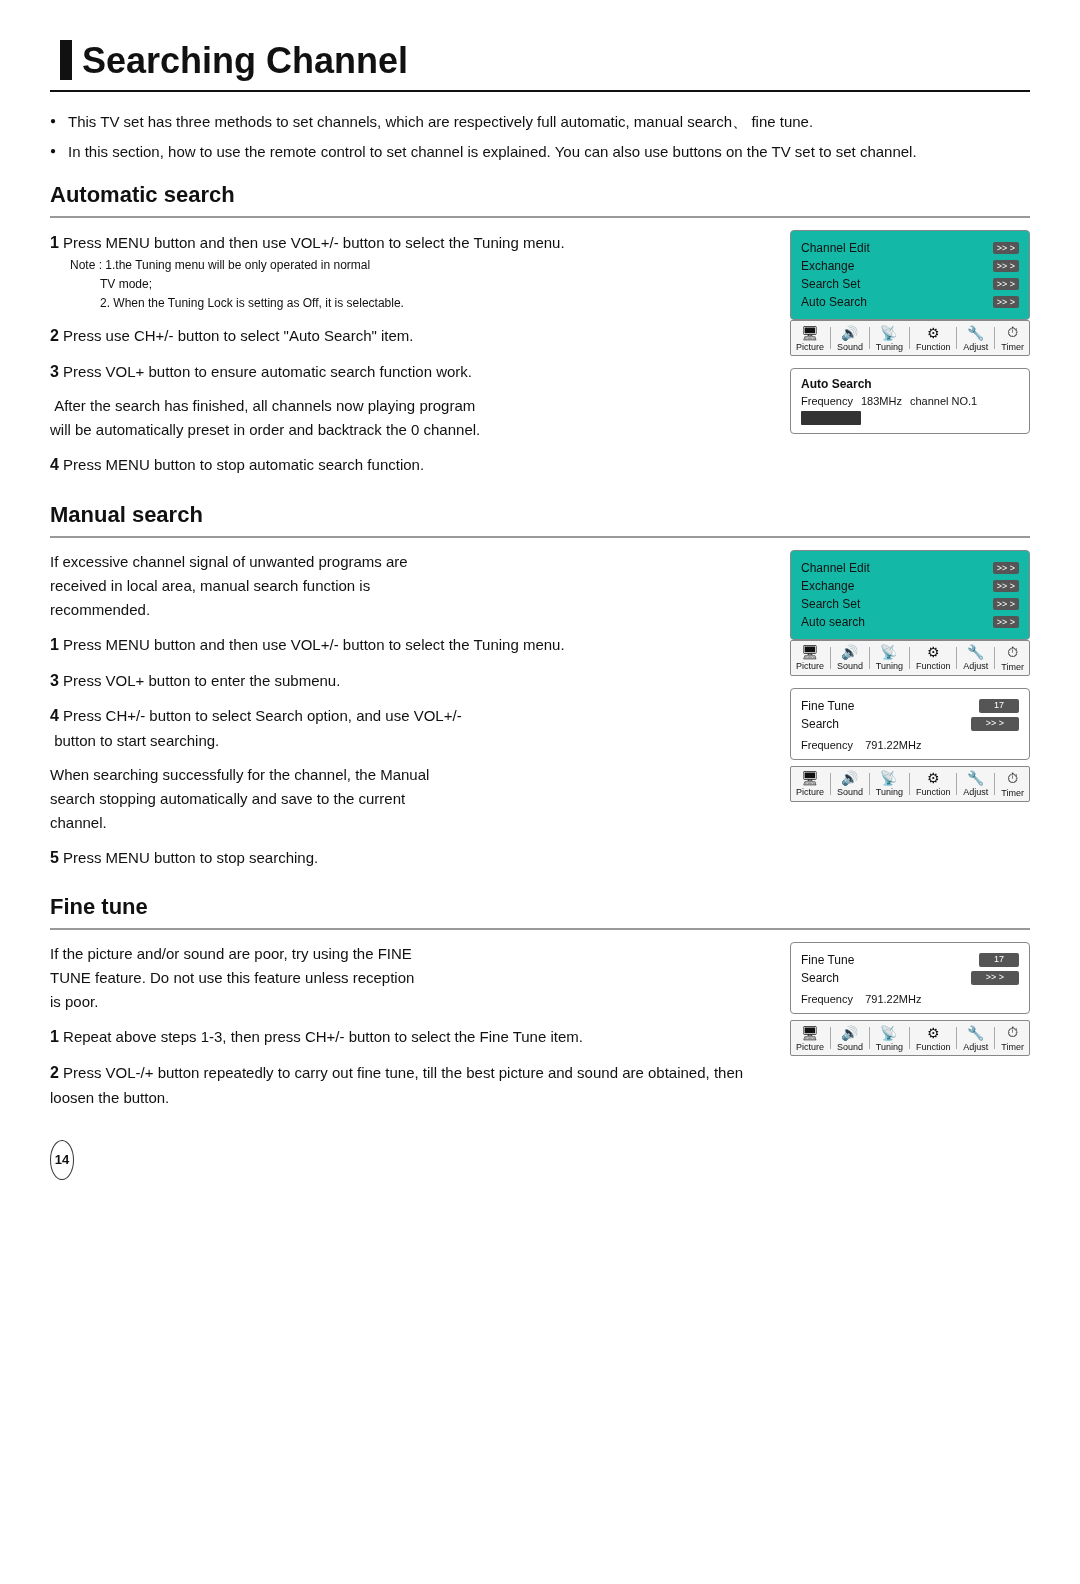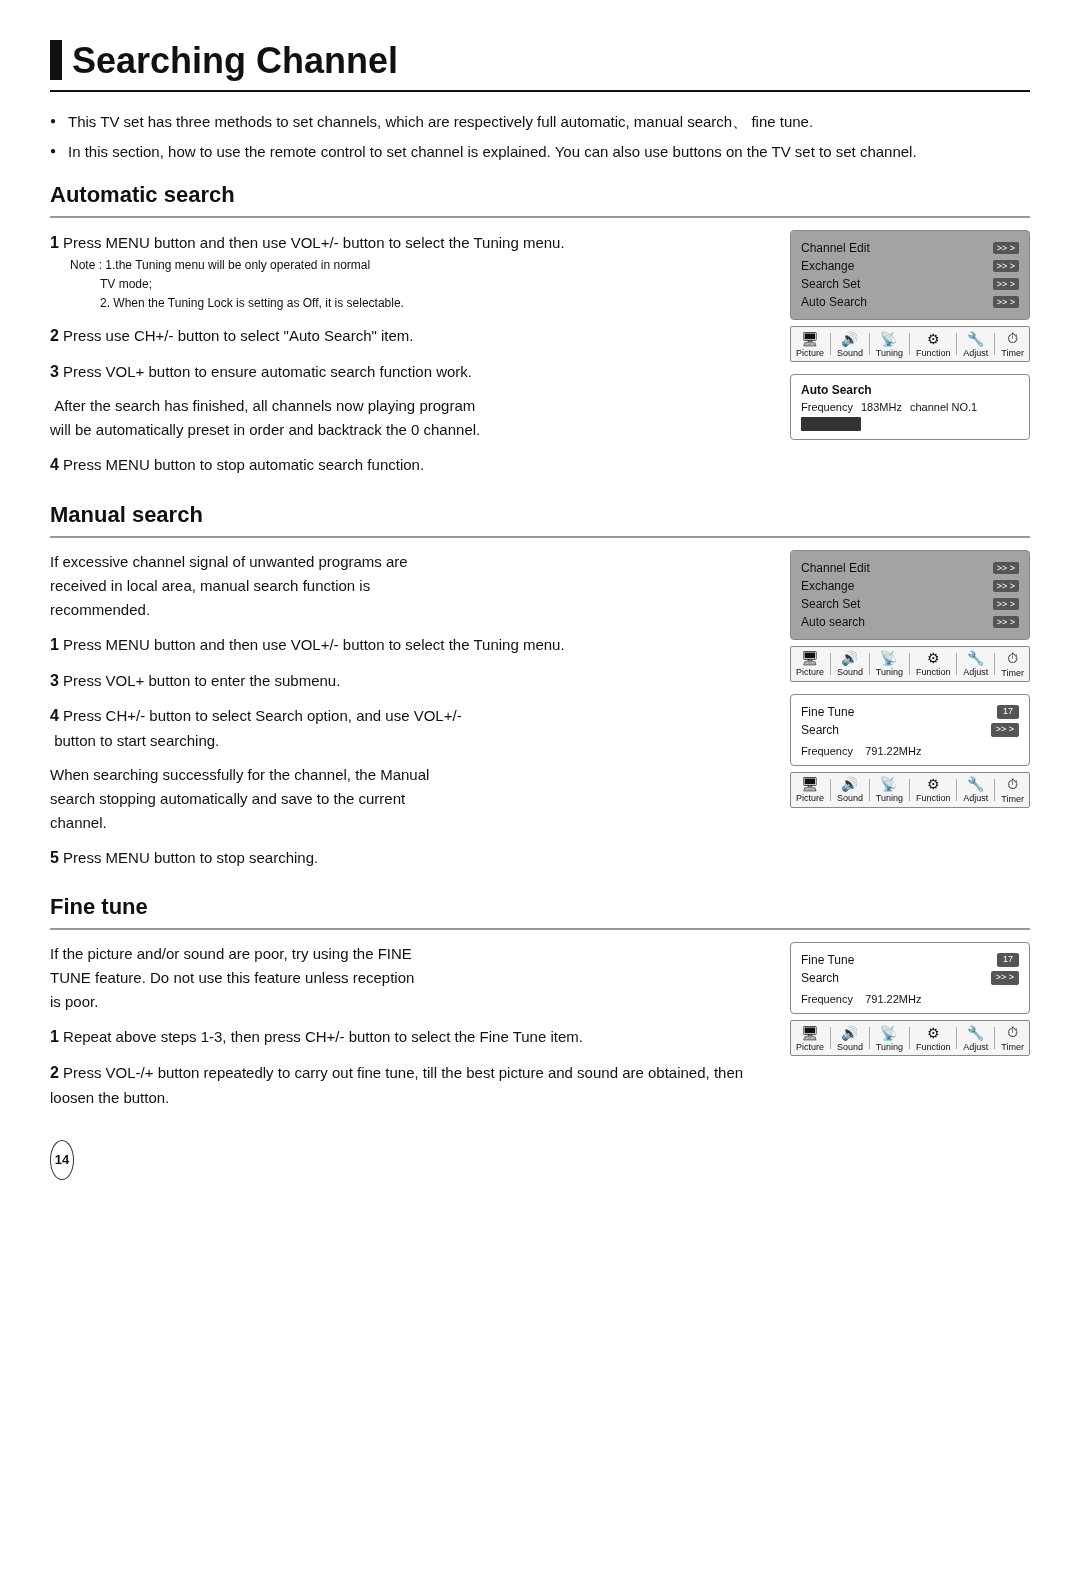--- a/index.html
+++ b/index.html
@@ -12,20 +12,21 @@
       color: #111;
       padding: 40px 50px 40px 50px;
     }
 
     .page-title {
       font-size: 36px;
       font-weight: 900;
       margin-bottom: 8px;
       display: flex;
       gap: 0;
+      margin-left: 10px;
     }
     .title-bar {
       display: inline-block;
       width: 12px;
       background: #111;
       height: 40px;
       margin-right: 10px;
       flex-shrink: 0;
     }
     .title-underline {
@@ -86,23 +87,22 @@
       margin-left: 20px;
       font-size: 12px;
       line-height: 1.6;
     }
 
     
     .tv-menu {
       border: 1.5px solid #888;
       border-radius: 4px;
       padding: 8px 10px;
-      background: #a3a3a3;
-      font-size: 12px;
-      margin-bottom: 6px;
+      background: #14b8a6;
+      font-size: 12px;
     }
     .tv-menu-row {
       display: flex;
       justify-content: space-between;
       align-items: center;
       padding: 2px 0;
     }
     .tv-menu-row span:first-child {
       font-size: 12px;
     }
@@ -180,21 +180,21 @@
     .ft-row {
       display: flex;
       justify-content: space-between;
       padding: 2px 0;
       font-size: 12px;
     }
     .ft-num {
       background: #555;
       color: #fff;
       font-size: 9px;
-      padding: 1px 5px;
+      padding: 1px 15px;
       border-radius: 2px;
       min-width: 22px;
       text-align: center;
     }
     .ft-freq {
       margin-top: 6px;
       font-size: 11px;
     }
 
     .page-num {

